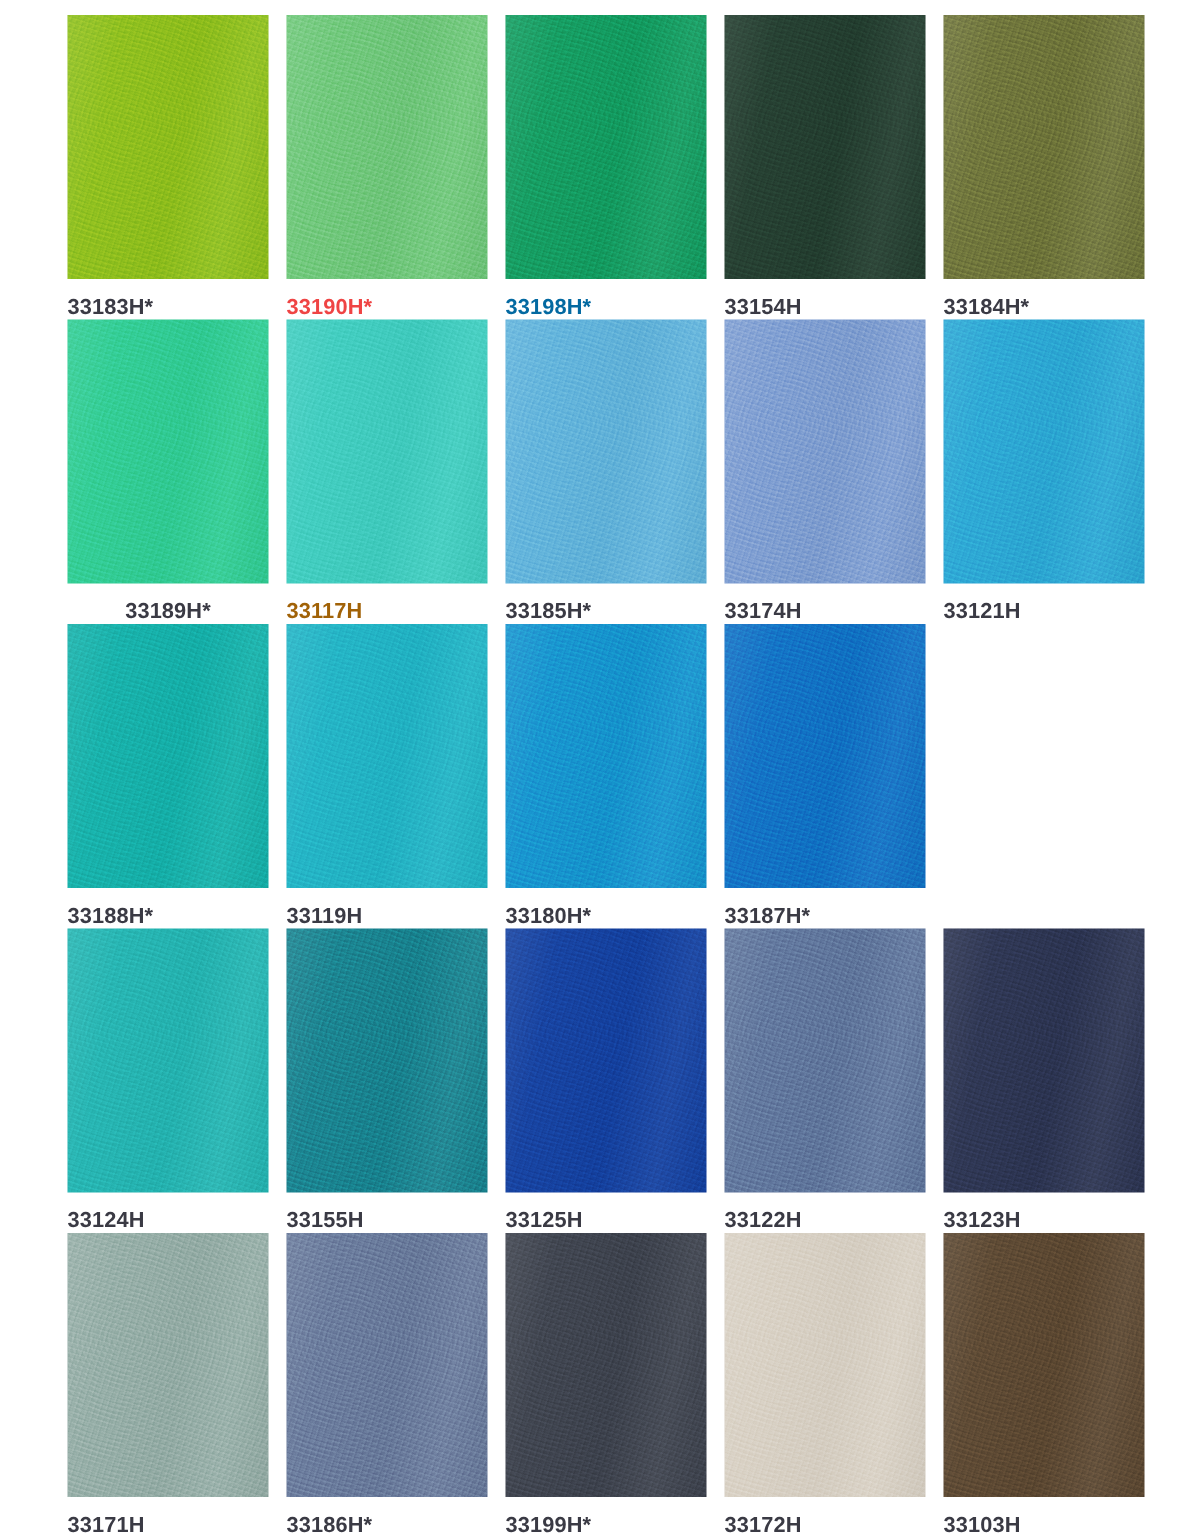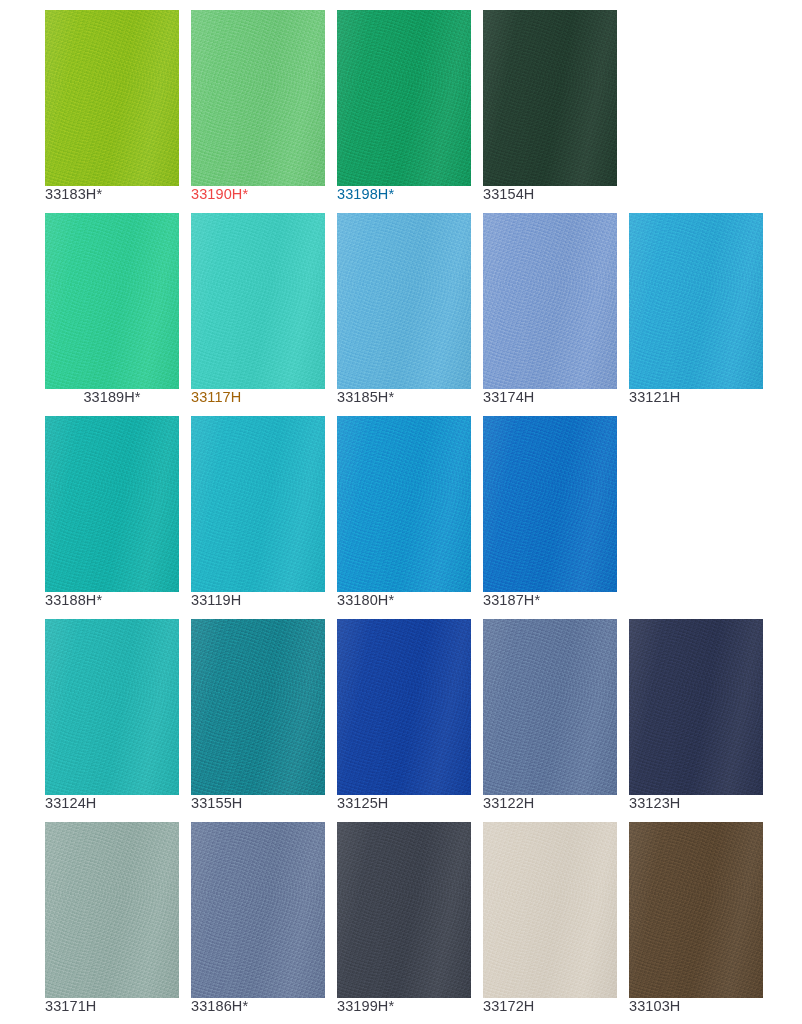--- a/index.html
+++ b/index.html
@@ -88,26 +88,28 @@
       100deg,
       rgba(255,255,255,0.10) 0%,
       rgba(255,255,255,0.02) 22%,
       rgba(0,0,0,0.02) 55%,
       rgba(255,255,255,0.055) 78%,
       rgba(0,0,0,0.045) 100%
     );
     pointer-events: none;
   }
   .swatch-label {
+    margin-top: 11px;
     font-size: 14.5px;
     line-height: 16px;
     color: #3a3a44;
     letter-spacing: 0.1px;
     white-space: nowrap;
     font-family: "Liberation Sans", sans-serif;
+    font-weight: bold;
   }
 </style>
 </head>
 <body style="background: rgb(255, 255, 255);">
 
 <div id="swatch-chart">
     <div class="swatch-row">
       <div class="swatch-cell">
         <div class="swatch-chip" style="background-color: rgb(140, 190, 27);"></div>
         <div class="swatch-label" style="color: rgb(58, 58, 68);">33183H*</div>
@@ -117,20 +119,24 @@
         <div class="swatch-label" style="color: #ef4444;">33190H*</div>
       </div>
       <div class="swatch-cell">
         <div class="swatch-chip" style="background-color: rgb(18, 154, 94);"></div>
         <div class="swatch-label" style="color: #0369a1;">33198H*</div>
       </div>
       <div class="swatch-cell">
         <div class="swatch-chip" style="background-color: rgb(34, 60, 46);"></div>
         <div class="swatch-label" style="color: rgb(58, 58, 68);">33154H</div>
       </div>
+      <div class="swatch-cell">
+        <div class="swatch-chip" style="background-color: rgb(108, 114, 56);"></div>
+        <div class="swatch-label" style="color: rgb(58, 58, 68);">33184H*</div>
+      </div>
     </div>
     <div class="swatch-row">
       <div class="swatch-cell">
         <div class="swatch-chip" style="background-color: rgb(47, 204, 146);"></div>
         <div class="swatch-label" style="color: rgb(58, 58, 68); text-align: center;">33189H*</div>
       </div>
       <div class="swatch-cell">
         <div class="swatch-chip" style="background-color: rgb(62, 204, 190);"></div>
         <div class="swatch-label" style="color: #a16207;">33117H</div>
       </div>

